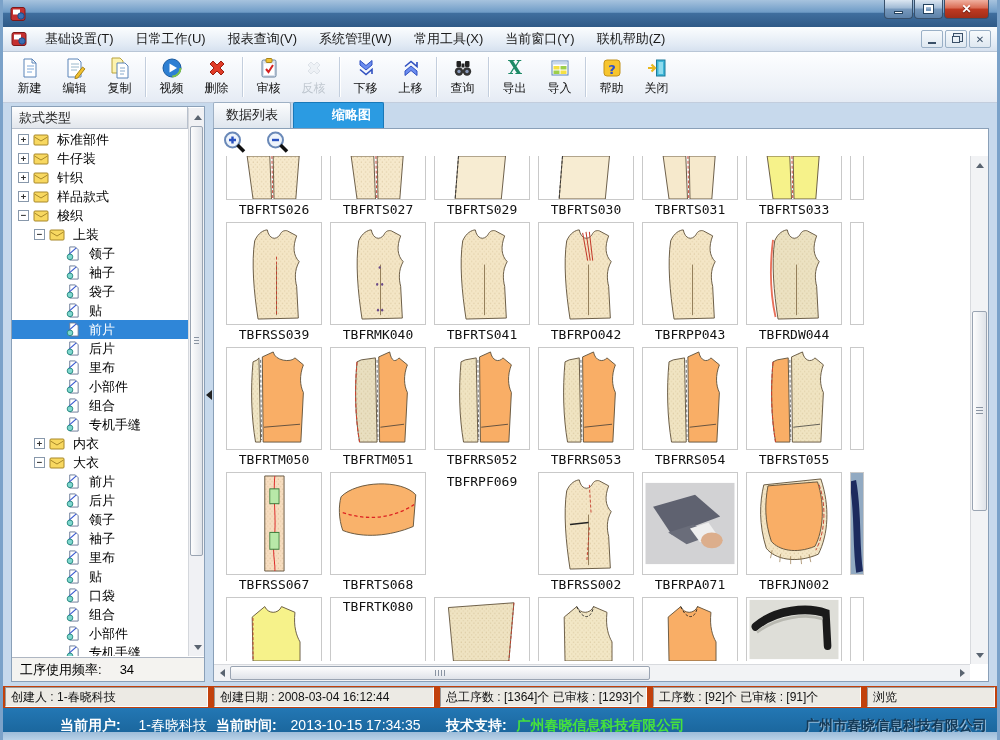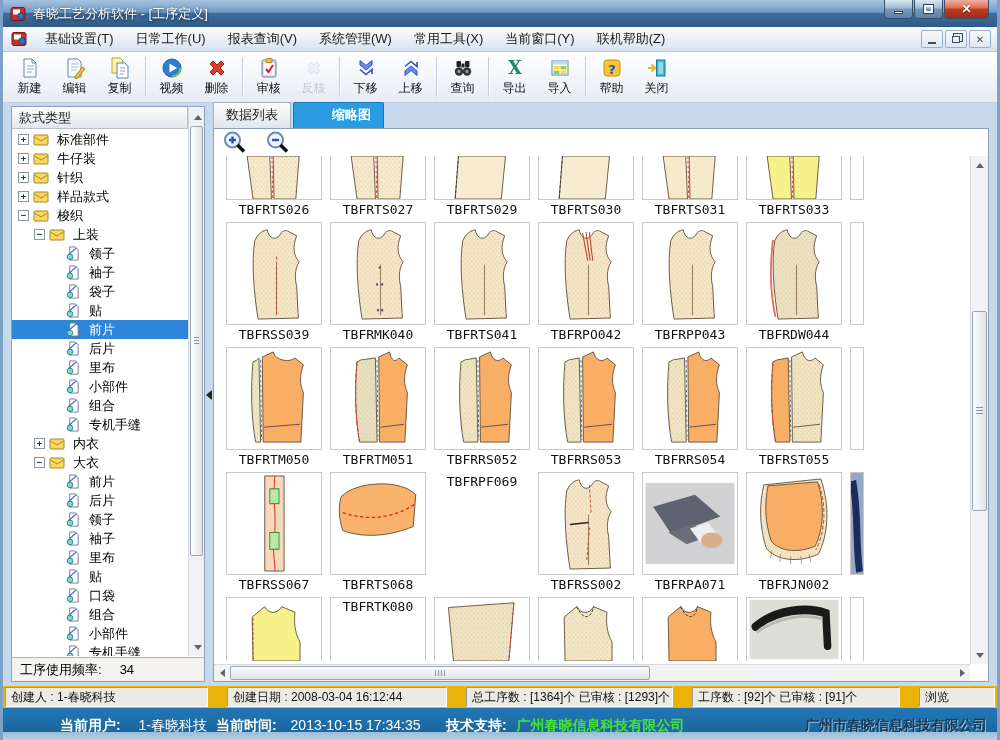--- a/index.html
+++ b/index.html
@@ -97,21 +97,21 @@
   .vthumb{position:absolute;left:1px;right:1px;border:1px solid #9aa4b2;border-radius:2px;
     background:linear-gradient(90deg,#fdfdfd,#dfe3e9);}
   .vthumb .grip{position:absolute;left:3px;right:3px;top:50%;margin-top:-4px;height:8px;
     background:repeating-linear-gradient(#8a94a2 0 1px,transparent 1px 3px);}
   .hthumb{height:14px;border:1px solid #9aa4b2;border-radius:2px;background:linear-gradient(#fdfdfd,#dfe3e9);position:relative;}
   .hthumb .grip{position:absolute;top:3px;bottom:3px;left:50%;margin-left:-5px;width:10px;
     background:repeating-linear-gradient(90deg,#8a94a2 0 1px,transparent 1px 3px);}
   .vs-top{position:absolute;top:1px;left:1px;}
   .vs-bottom{position:absolute;bottom:1px;left:1px;}
   
-  .statusbar{position:absolute;left:0;right:0;top:686px;height:22px;background:#eab308;display:flex;gap:19px;padding:1px 2px;}
+  .statusbar{position:absolute;left:0;right:0;top:686px;height:22px;background:#c2410c;display:flex;gap:6px;padding:1px 2px;}
   .sb-panel{border:1px solid;border-color:#9a9a9a #fdfdfd #fdfdfd #9a9a9a;background:#eceae4;
     font-size:12px;color:#111;display:flex;align-items:center;padding:0 5px;white-space:nowrap;overflow:hidden;}
   .sb-0{width:203px;} .sb-1{width:220px;} .sb-2{width:207px;} .sb-3{width:208px;} .sb-4{flex:1;}
   .bottombar{position:absolute;left:0;right:0;top:708px;height:36px;background:linear-gradient(#2377b4,#175f93);
     color:#fff;font-size:14px;display:flex;align-items:center;}
   .bb-label{font-weight:bold;color:#fff;}
   .bb-val{color:#fff;}
   .bb-user{position:absolute;left:57px;}
   .bb-user .bb-val{margin-left:14px;}
   .bb-time{position:absolute;left:213px;}
@@ -129,21 +129,20 @@
 <div class="window">
 
   <div class="titlebar">
     <span class="appicon16">
       <svg viewBox="0 0 16 16">
           <rect x="0.5" y="1.5" width="14" height="13" rx="2" fill="#c53030" stroke="#7e1818"></rect>
           <rect x="2.5" y="3.5" width="7" height="5" fill="#fff"></rect>
           <circle cx="10.5" cy="10" r="3.2" fill="#3b6fb5" stroke="#1d4a85"></circle>
         </svg>
     </span>
-    <span class="title-text">春晓工艺分析软件 - [工序定义]</span>
     <span class="win-controls">
       <span class="wbtn min">
           <span class="glyph-min"></span>
         </span>
       <span class="wbtn max">
           <span class="glyph-max"></span>
         </span>
       <span class="wbtn close">
           <span class="glyph-close">✕</span>
         </span>

